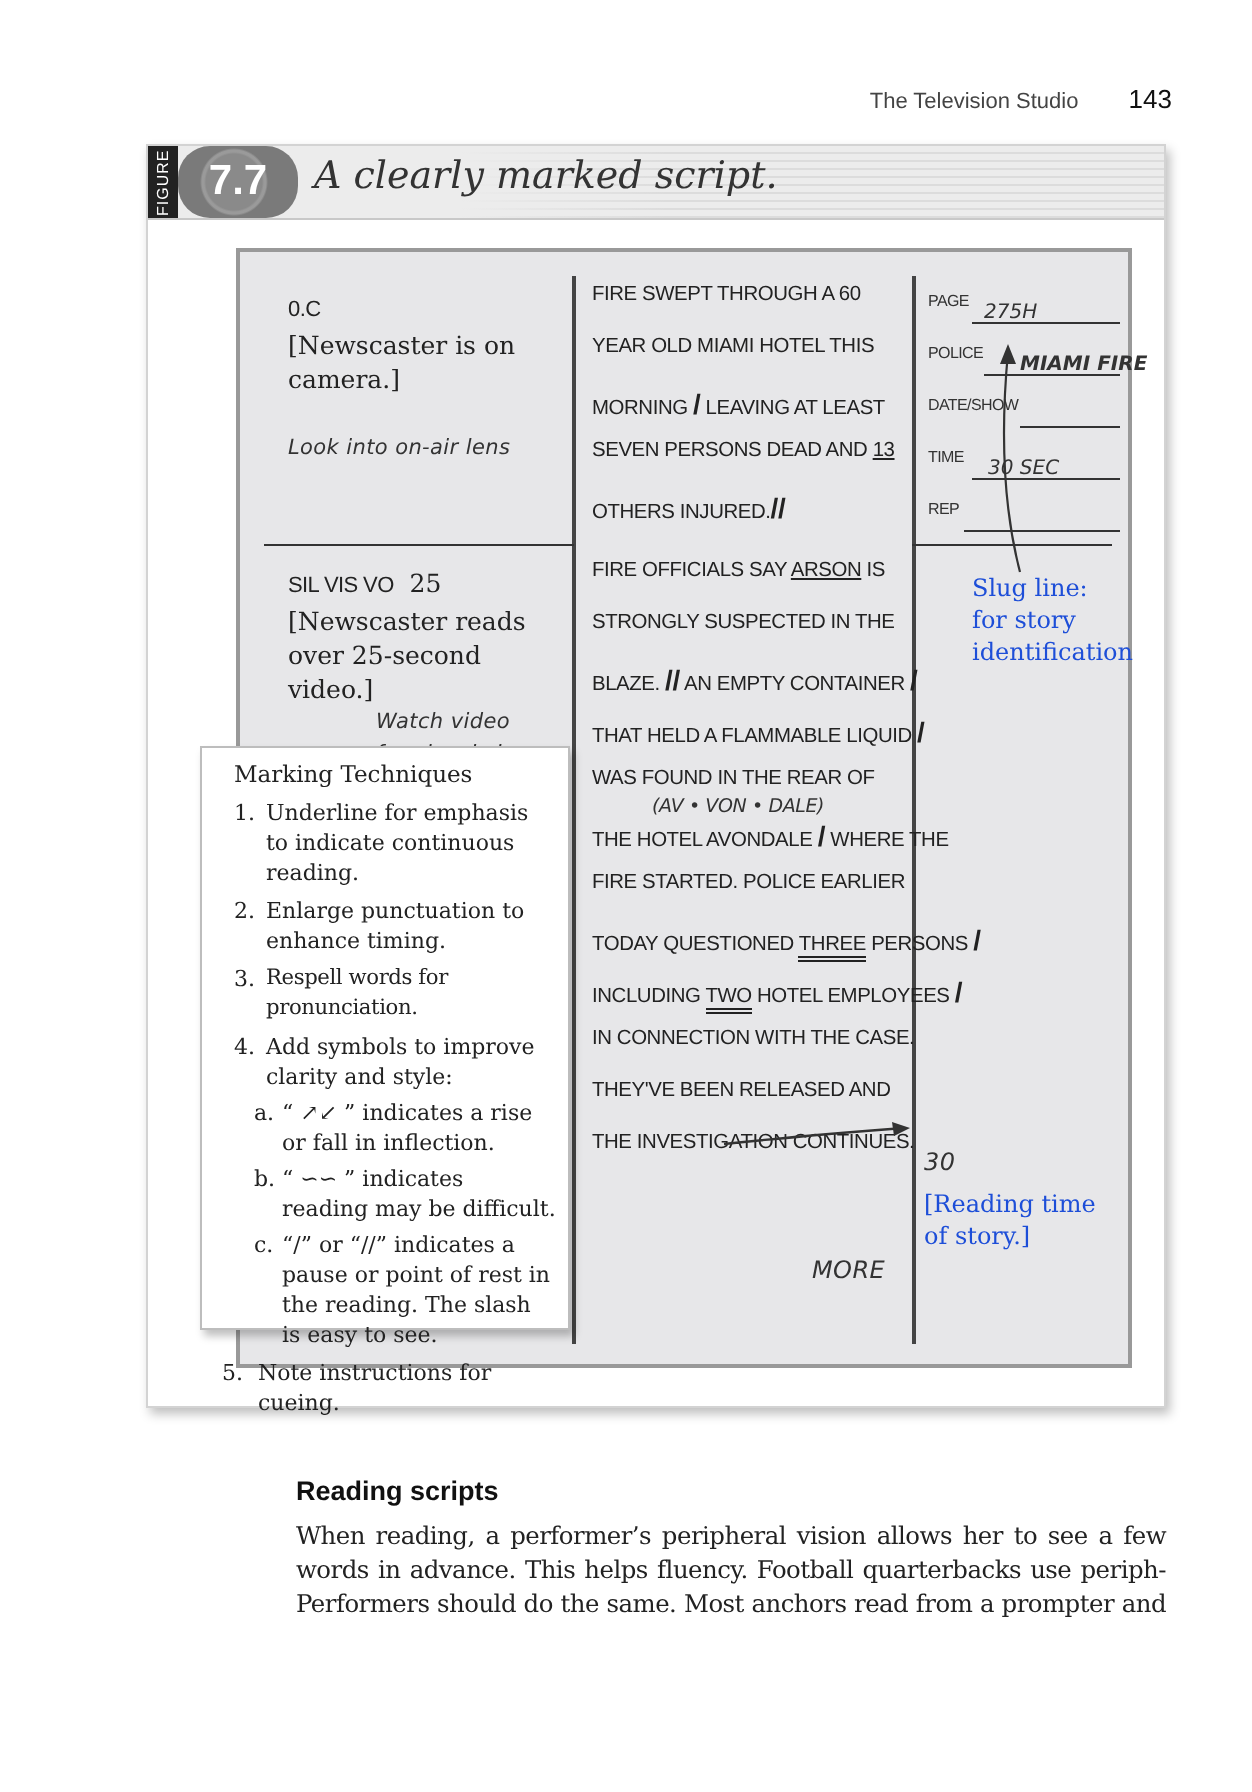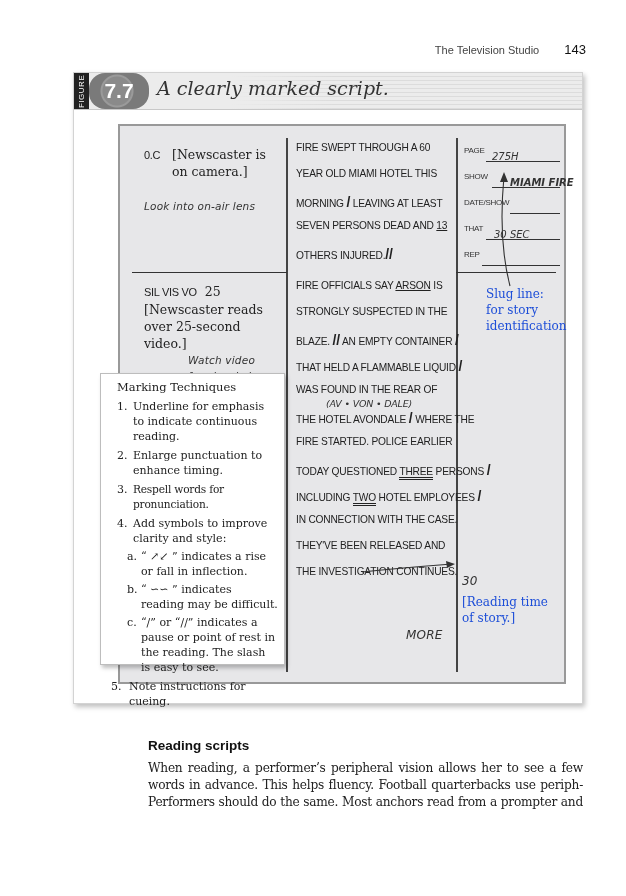--- a/index.html
+++ b/index.html
@@ -119,21 +119,21 @@
 </div>
 
 <div class="script-page">
 
   <div class="vline" style="left:166px; top:12px; height:534px;"></div>
   <div class="vline" style="left:336px; top:12px; height:534px;"></div>
   <div class="hline" style="left:12px; top:146px; width:155px;"></div>
   <div class="hline" style="left:336px; top:146px; width:100px;"></div>
 
   <div class="video-col" style="left:24px; top:20px; width:140px;">
-    <div style="display:flex;">
+    <div style="display:flex;flex-direction:column;">
       <span class="sans-cond" style="width:28px; flex:none; padding-top:1px;">0.C</span>
       <span>[Newscaster is on camera.]</span>
     </div>
     <div class="hand" style="margin-top:18px;">Look into on-air lens</div>
   </div>
 
   <div class="video-col" style="left:24px; top:157px; width:142px;">
     <div>
       <span class="sans-cond">SIL VIS VO</span>
       &nbsp;<span>25 [Newscaster reads over 25-second video.]</span>
@@ -175,30 +175,30 @@
 
   <div class="hand" style="position:absolute; left:286px; top:502px; font-size:12px;">MORE</div>
 
   <div class="meta-col">
     <div class="meta-row">
       <span class="lbl">PAGE</span>
       <span class="uline" style="left:22px;"></span>
       <span class="val" style="left:28px;">275H</span>
     </div>
     <div class="meta-row">
-      <span class="lbl">SHOW</span>
+      <span class="lbl">POLICE</span>
       <span class="uline" style="left:28px;"></span>
       <span class="val" style="left:46px;font-weight:bold;">MIAMI FIRE</span>
     </div>
     <div class="meta-row">
       <span class="lbl">DATE/SHOW</span>
       <span class="uline" style="left:46px;"></span>
     </div>
     <div class="meta-row">
-      <span class="lbl">THAT</span>
+      <span class="lbl">TIME</span>
       <span class="uline" style="left:22px;"></span>
       <span class="val" style="left:30px;">30 SEC</span>
     </div>
     <div class="meta-row">
       <span class="lbl">REP</span>
       <span class="uline" style="left:18px;"></span>
     </div>
   </div>
 
   <svg style="position:absolute; left:370px; top:44px;" width="40" height="120">

